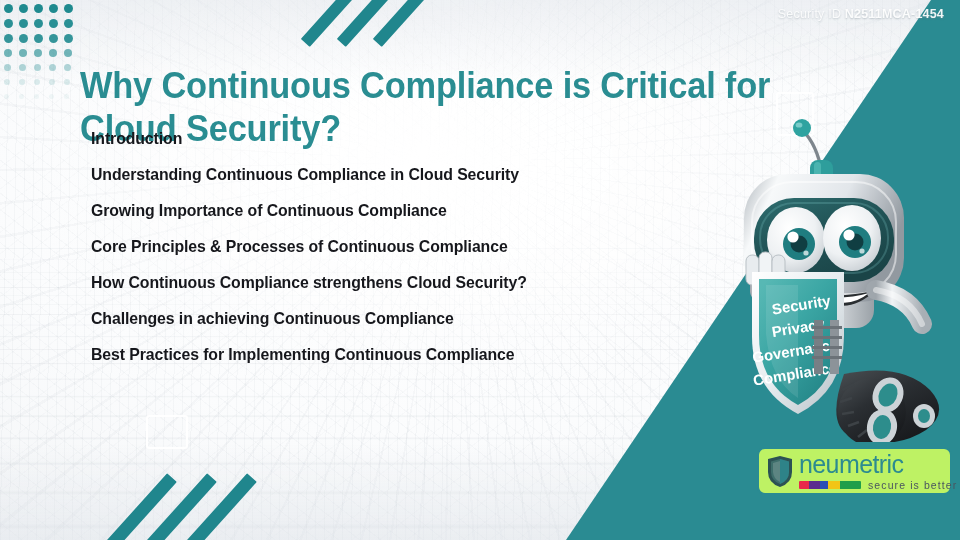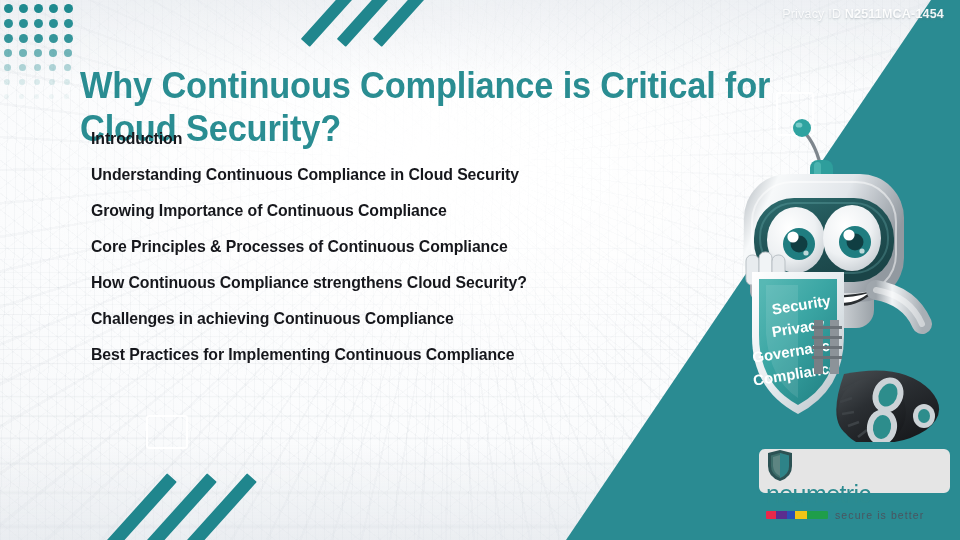--- a/index.html
+++ b/index.html
@@ -163,28 +163,27 @@
     transform-origin: 0 50%;
   }
 
   
   .robot { position: absolute; left: 726px; top: 112px; width: 232px; height: 330px; z-index: 5; }
 
   
   .logo {
     position: absolute; left: 757px; top: 447px;
     width: 195px; height: 48px;
-    background: #e5e5e5;
+    background: #bef264;
     border: 2px solid #2a8b92;
     border-radius: 8px;
-    display: flex; align-items: flex-start;
+    display: flex; align-items: center;
     padding: 0 7px;
     box-sizing: border-box;
     z-index: 8;
-    flex-direction: column;
   }
   .logo-shield { flex: 0 0 auto; width: 28px; height: 33px; margin-right: 5px; }
   .logo-text { flex: 1 1 auto; }
   .logo-word {
     font-family: "Liberation Sans", sans-serif;
     font-weight: 400;
     font-size: 25px;
     line-height: 24px;
     color: #2c8b90;
     letter-spacing: -0.6px;
@@ -272,21 +271,21 @@
       <span></span>
       <span></span>
   </div>
   <div class="stripes stripes-bottom">
     <span></span>
       <span></span>
       <span></span>
   </div>
 
   <div class="article-id">
-    <span class="lbl">Privacy ID</span>
+    <span class="lbl">Security ID</span>
     <span class="val">N2511MCA-1454</span>
   </div>
 
   <h1 class="title">Why Continuous Compliance is Critical for Cloud Security?</h1>
 
   <div class="toc">
     <div class="toc-item">Introduction</div>
     <div class="toc-item">Understanding Continuous Compliance in Cloud Security</div>
     <div class="toc-item">Growing Importance of Continuous Compliance</div>
     <div class="toc-item">Core Principles &amp; Processes of Continuous Compliance</div>

